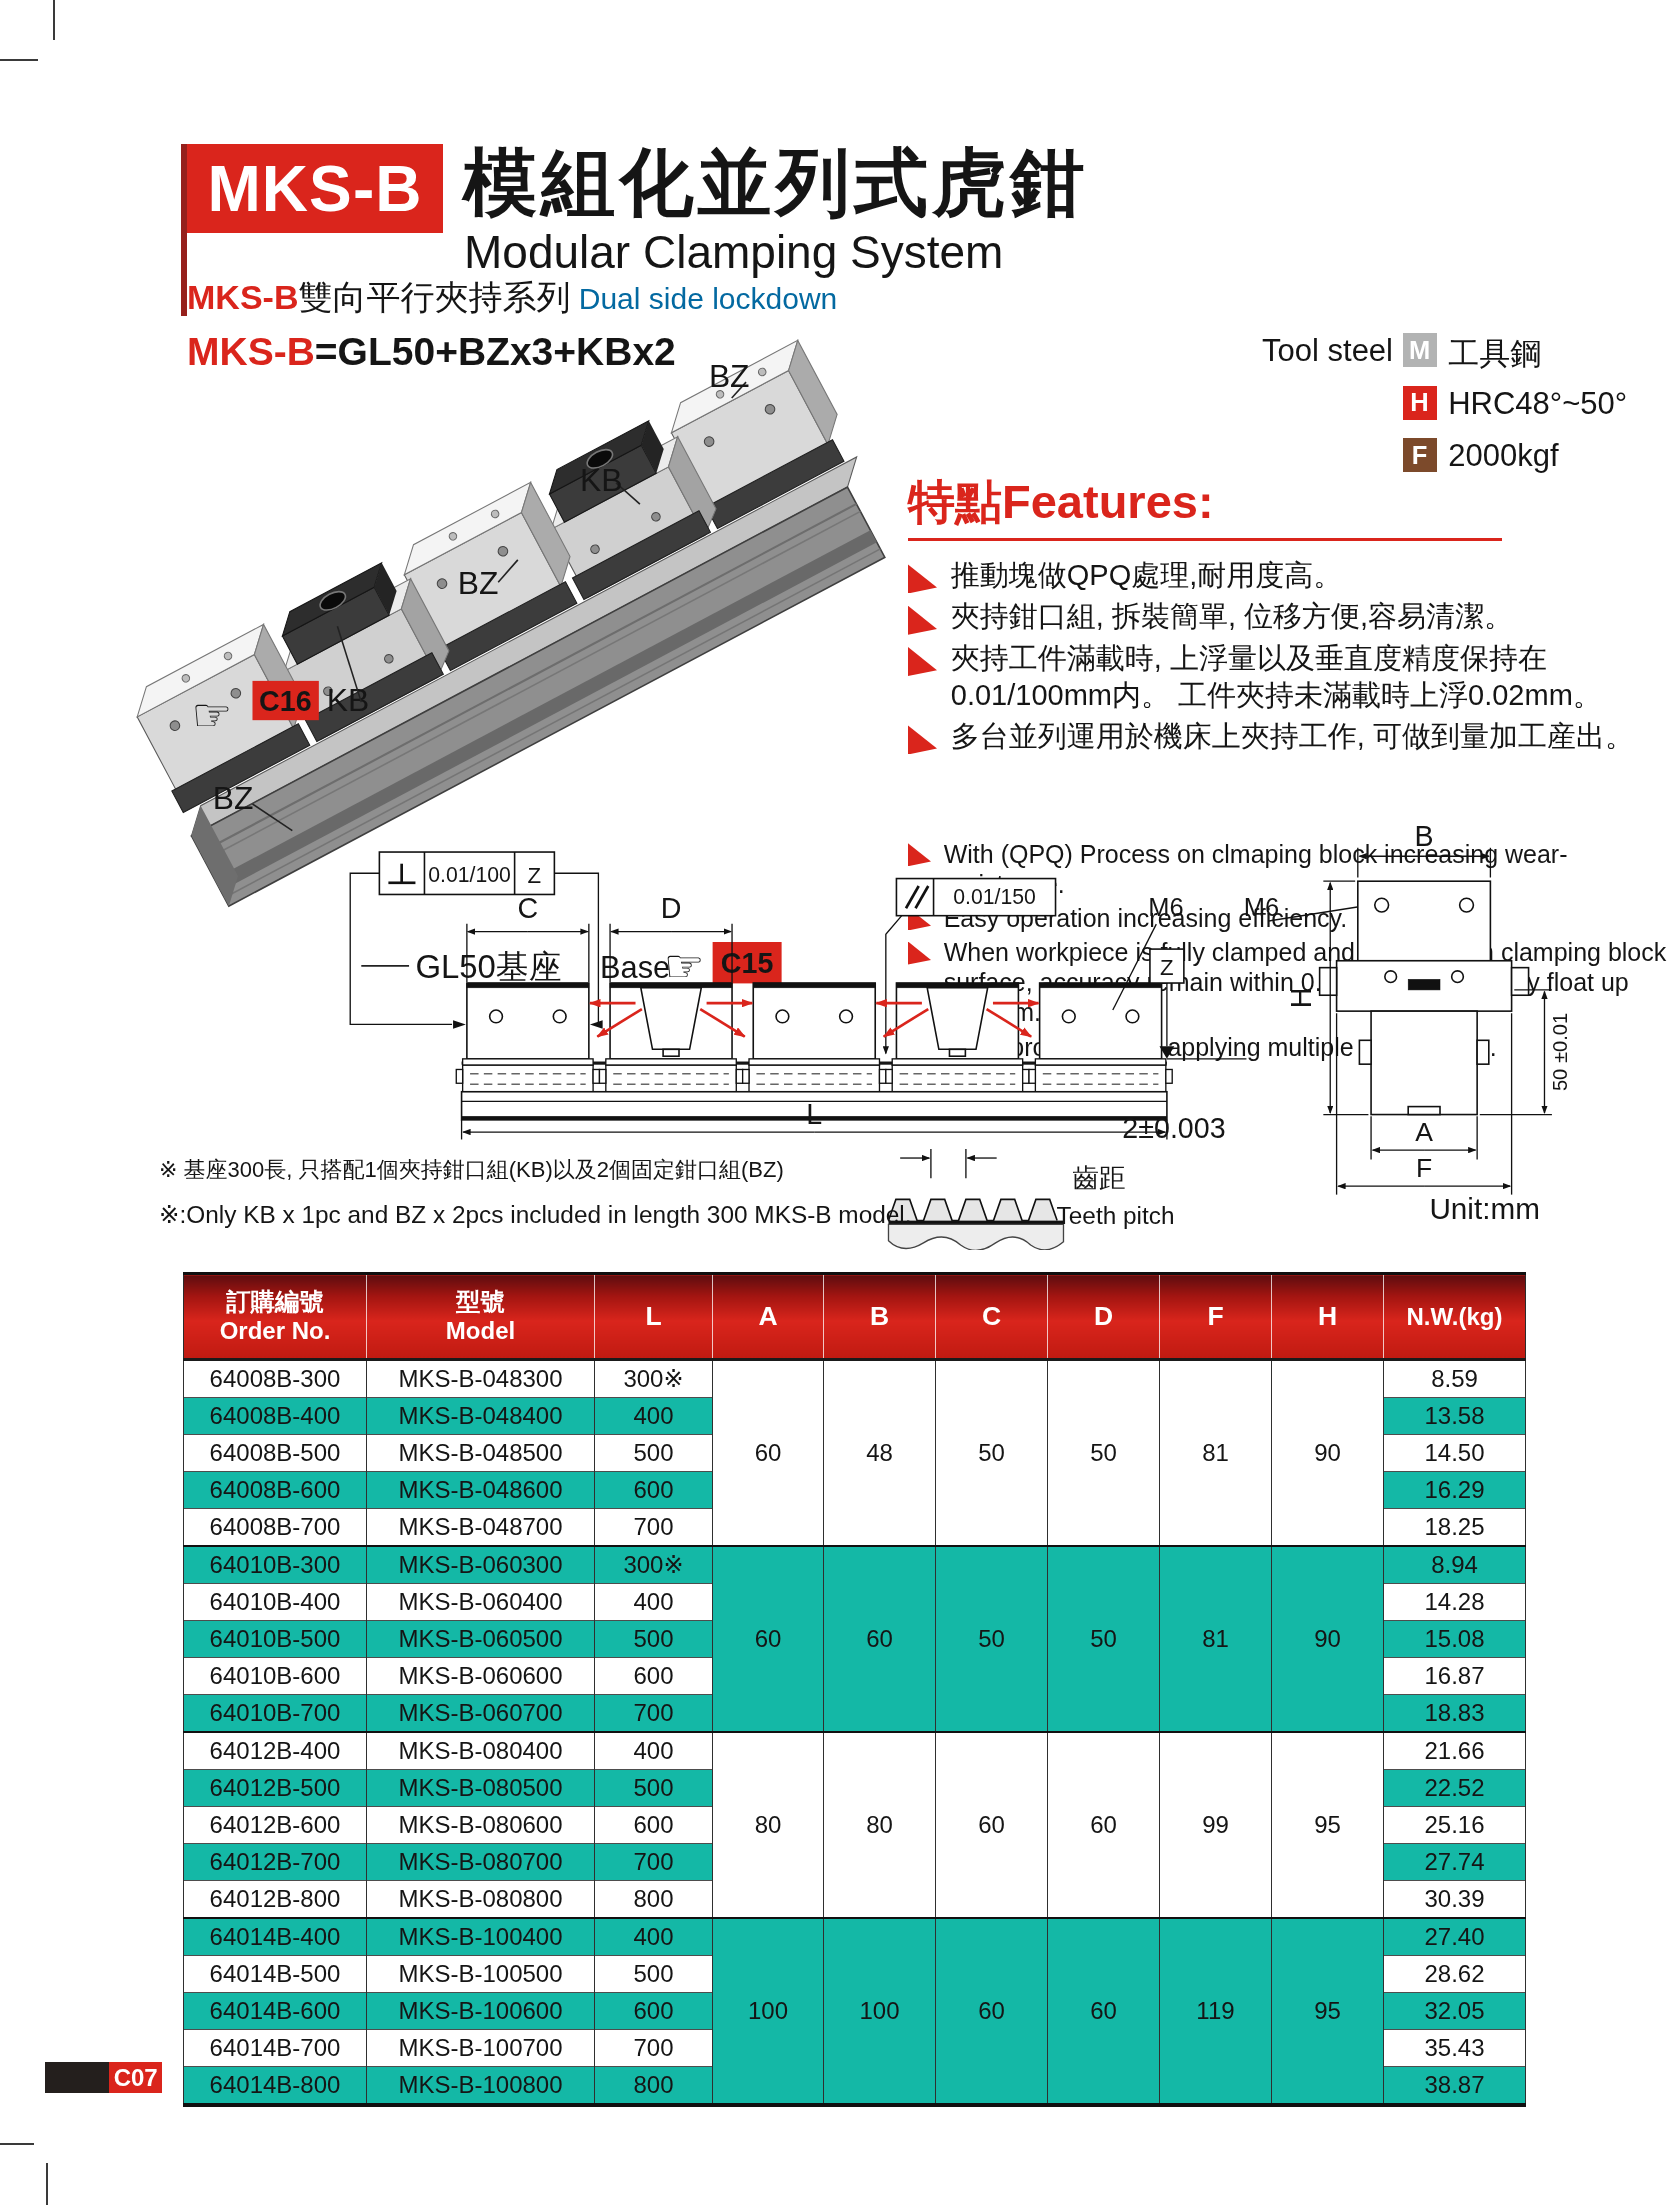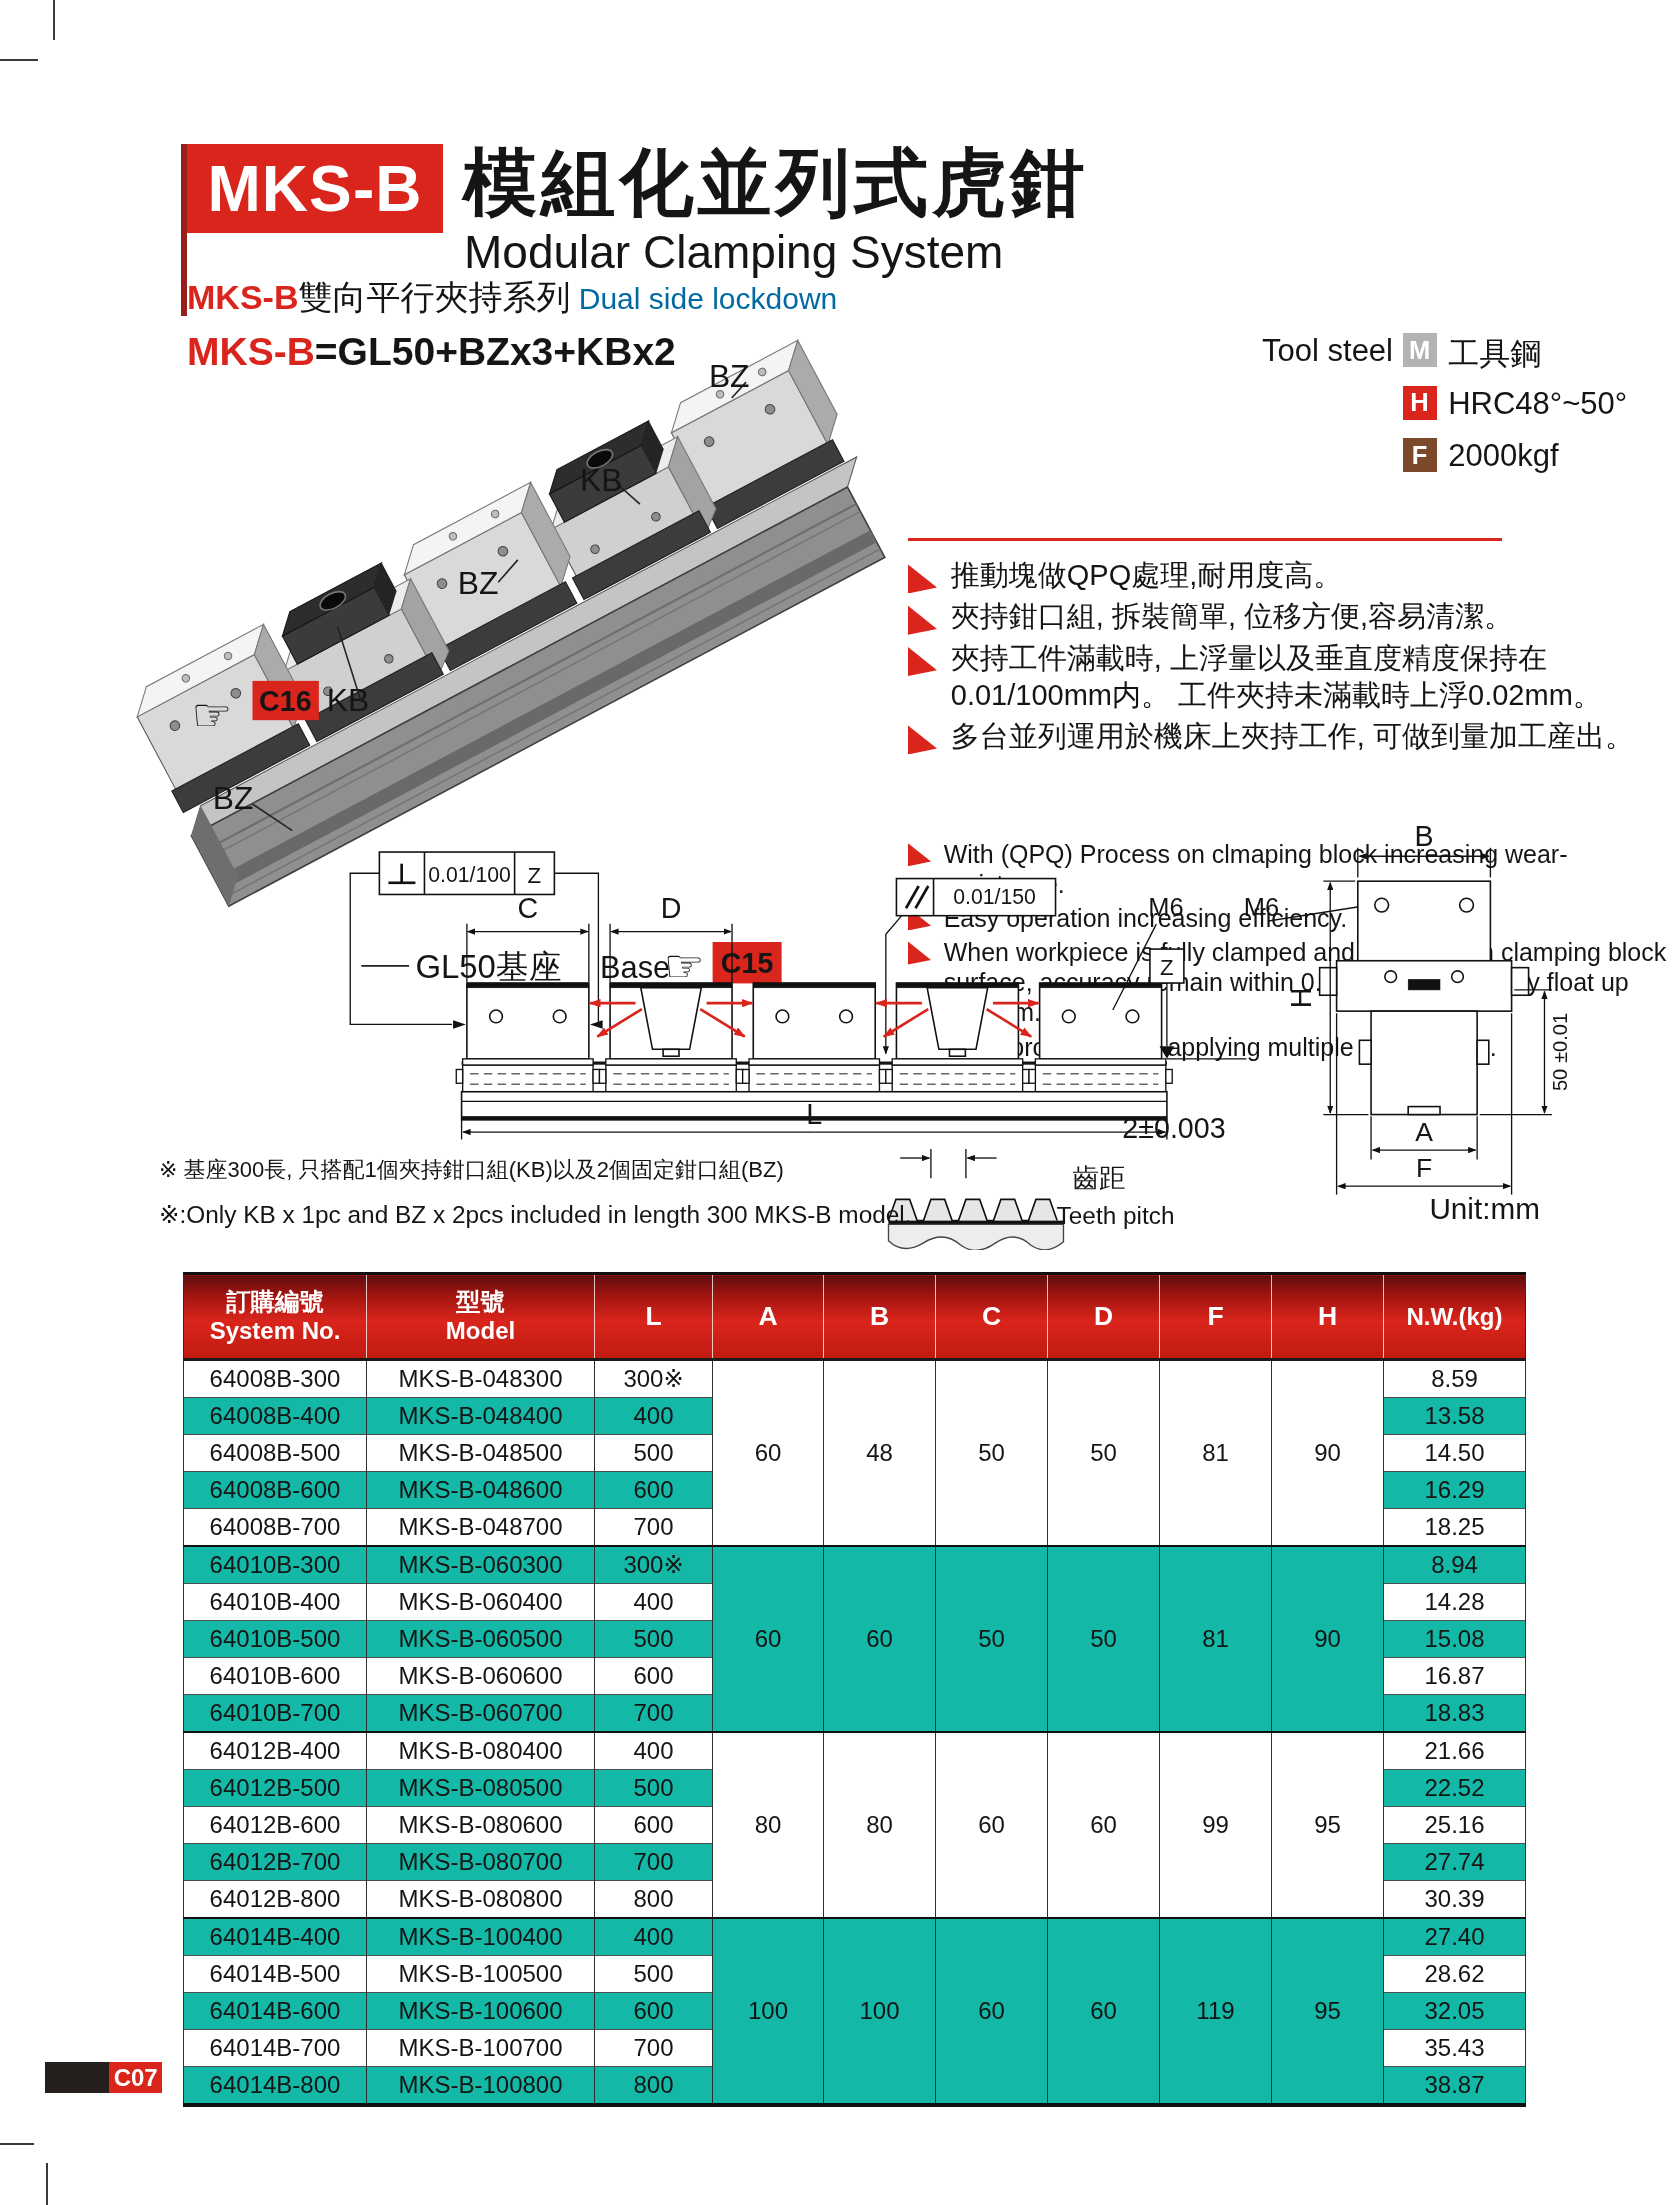--- a/index.html
+++ b/index.html
@@ -99,20 +99,21 @@
       <div class="spec-code code-h">H</div>
       <div class="spec-val">HRC48°~50°</div>
     </div>
     <div class="spec-row">
       <div class="spec-pre"></div>
       <div class="spec-code code-f">F</div>
       <div class="spec-val">2000kgf</div>
     </div>
   </div>
 
+  <div class="features-title">特點Features:</div>
   <div class="features-rule"></div>
   <div class="feat-list feat-zh" id="feat-zh">
       <div class="feat-item">
         <span class="tri"></span>
         <div class="feat-text">推動塊做QPQ處理,耐用度高。</div>
       </div>
       <div class="feat-item">
         <span class="tri"></span>
         <div class="feat-text">夾持鉗口組, 拆裝簡單, 位移方便,容易清潔。</div>
       </div>
@@ -475,21 +476,21 @@
         <col style="width:112px">
         <col style="width:112px">
         <col style="width:112px">
       <col style="width:112px">
         <col style="width:142px">
     </colgroup>
     <thead>
         <tr id="table-head-row">
           <th>
             <div class="h-zh">訂購編號</div>
-            <div class="h-en">System No.</div>
+            <div class="h-en">Order No.</div>
           </th>
           <th>
             <div class="h-zh">型號</div>
             <div class="h-en">Model</div>
           </th>
           <th>
             <div class="h-letter">L</div>
           </th>
           <th>
             <div class="h-letter">A</div>

